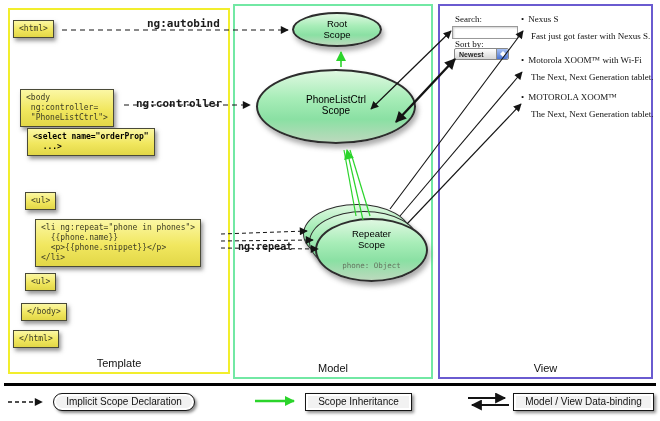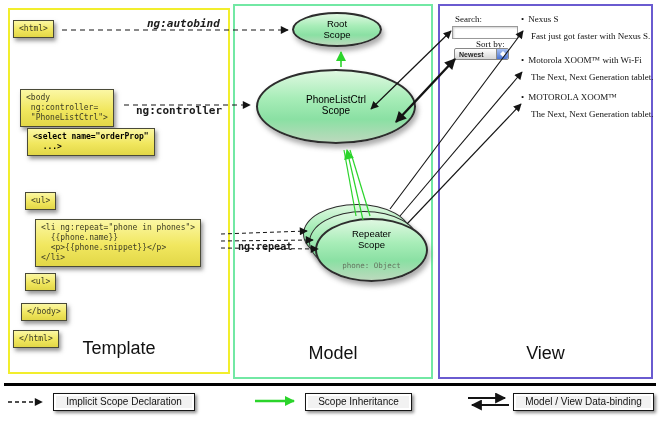--- a/index.html
+++ b/index.html
@@ -3,22 +3,22 @@
 <meta charset="utf-8">
 <style>
   html,body{margin:0;padding:0;background:#fff;}
   .canvas{position:relative;width:660px;height:421px;background:#fff;
           font-family:"Liberation Sans",sans-serif;overflow:hidden;}
   
   .col{position:absolute;background:#fff;}
   .col-template{left:8px;top:8px;width:218px;height:362px;border:2px solid #f2ee2d;}
   .col-model{left:233px;top:4px;width:196px;height:371px;border:2px solid #72e8a4;}
   .col-view{left:438px;top:4px;width:211px;height:371px;border:2px solid #6a5bd0;}
-  .col-label{position:absolute;bottom:13px;left:0;right:0;text-align:center;
-             font-size:18px;color:#111;}
+  .col-label{position:absolute;bottom:3px;left:0;right:0;text-align:center;
+             font-size:11px;color:#111;}
   
   .codebox{position:absolute;background:linear-gradient(180deg,#fbf7a4 0%,#f1e75f 55%,#e2d747 100%);
            border:1px solid #4a4a38;box-shadow:2px 3px 4px rgba(50,50,50,.5);
            font:8px/1.25 "DejaVu Sans Mono",monospace;color:#3c3c26;
            padding:3px 5px;white-space:pre;}
   .codebox.bold{font-weight:bold;color:#000;}
   
   .ellipse{position:absolute;border:2px solid #2d2d2d;border-radius:50%;
            background:linear-gradient(180deg,#dff8e1 0%,#a8edb8 38%,#8ae0a3 68%,#bcd9bd 100%);
            box-shadow:2px 4px 5px rgba(70,70,70,.45);
@@ -80,22 +80,22 @@
   ...&gt;</div>
   <div class="codebox" style="left:25px;top:192px;">&lt;ul&gt;</div>
   <div class="codebox" style="left:35px;top:219px;">&lt;li ng:repeat="phone in phones"&gt;
   {{phone.name}}
   &lt;p&gt;{{phone.snippet}}&lt;/p&gt;
 &lt;/li&gt;</div>
   <div class="codebox" style="left:25px;top:273px;">&lt;ul&gt;</div>
   <div class="codebox" style="left:21px;top:303px;">&lt;/body&gt;</div>
   <div class="codebox" style="left:13px;top:330px;">&lt;/html&gt;</div>
 
-  <div class="arrow-label" style="left:147px;top:17px;font-style:italic;">ng:autobind</div>
-  <div class="arrow-label" style="left:136px;top:104px;">ng:controller</div>
+  <div class="arrow-label" style="left:147px;top:17px;">ng:autobind</div>
+  <div class="arrow-label" style="left:136px;top:97px;">ng:controller</div>
   <div class="arrow-label small" style="left:238px;top:221px;">ng:repeat</div>
 
   <div class="ellipse" style="left:292px;top:12px;width:90px;height:35px;">
     <div class="scope-title" style="font-size:9.5px;">Root
 Scope</div>
   </div>
 
   <div class="ellipse" style="left:256px;top:69px;width:160px;height:75px;">
     <div class="scope-title" style="margin-bottom:3px;">PhoneListCtrl
 Scope</div>
@@ -104,21 +104,21 @@
   <div class="ellipse" style="left:303px;top:204px;width:108px;height:60px;border-width:1.5px;"></div>
   <div class="ellipse" style="left:309px;top:211px;width:110px;height:62px;border-width:1.5px;"></div>
   <div class="ellipse" style="left:315px;top:218px;width:113px;height:64px;">
     <div class="scope-title" style="font-size:9.5px;margin-bottom:10px;">Repeater
 Scope</div>
     <div class="scope-props">phone: Object</div>
   </div>
 
   <div class="vlabel" style="left:455px;top:14px;">Search:</div>
   <input class="vinput" value="" style="">
-  <div class="vlabel" style="left:455px;top:39px;margin-left:21px;">Sort by:</div>
+  <div class="vlabel" style="left:455px;top:39px;">Sort by:</div>
   <div class="vselect">
     <span class="vselect-text">Newest</span>
     <span class="vselect-cap">
       <span class="cap-up"></span>
       <span class="cap-down"></span>
     </span>
   </div>
 
   <div class="view-item" style="top:14px;">
     <div class="vi-title"><span class="vi-bullet">•</span><span>Nexus S</span></div>
@@ -127,21 +127,21 @@
   <div class="view-item" style="top:55px;">
     <div class="vi-title"><span class="vi-bullet">•</span><span>Motorola XOOM™  with Wi-Fi</span></div>
     <div class="vi-desc">The Next, Next Generation tablet.</div>
   </div>
   <div class="view-item" style="top:92px;">
     <div class="vi-title"><span class="vi-bullet">•</span><span>MOTOROLA XOOM™</span></div>
     <div class="vi-desc">The Next, Next Generation tablet.</div>
   </div>
 
   <div class="divider"></div>
-  <div class="legend-box" style="left:53px;width:124px;">Implicit Scope Declaration</div>
+  <div class="legend-box" style="left:53px;width:124px;border-radius:9px;">Implicit Scope Declaration</div>
   <div class="legend-box" style="left:305px;width:89px;">Scope Inheritance</div>
   <div class="legend-box" style="left:513px;width:123px;">Model / View Data-binding</div>
 
   <svg class="overlay" viewBox="0 0 660 421" xmlns="http://www.w3.org/2000/svg">
     <defs>
       <marker id="mb" viewBox="0 0 10 10" refX="9" refY="5" markerWidth="9" markerHeight="8" markerUnits="userSpaceOnUse" orient="auto-start-reverse">
         <path d="M0,0 L10,5 L0,10 z" fill="#141414"></path>
       </marker>
       <marker id="mbL" viewBox="0 0 10 10" refX="9" refY="5" markerWidth="13" markerHeight="11" markerUnits="userSpaceOnUse" orient="auto-start-reverse">
         <path d="M0,0 L10,5 L0,10 z" fill="#141414"></path>

